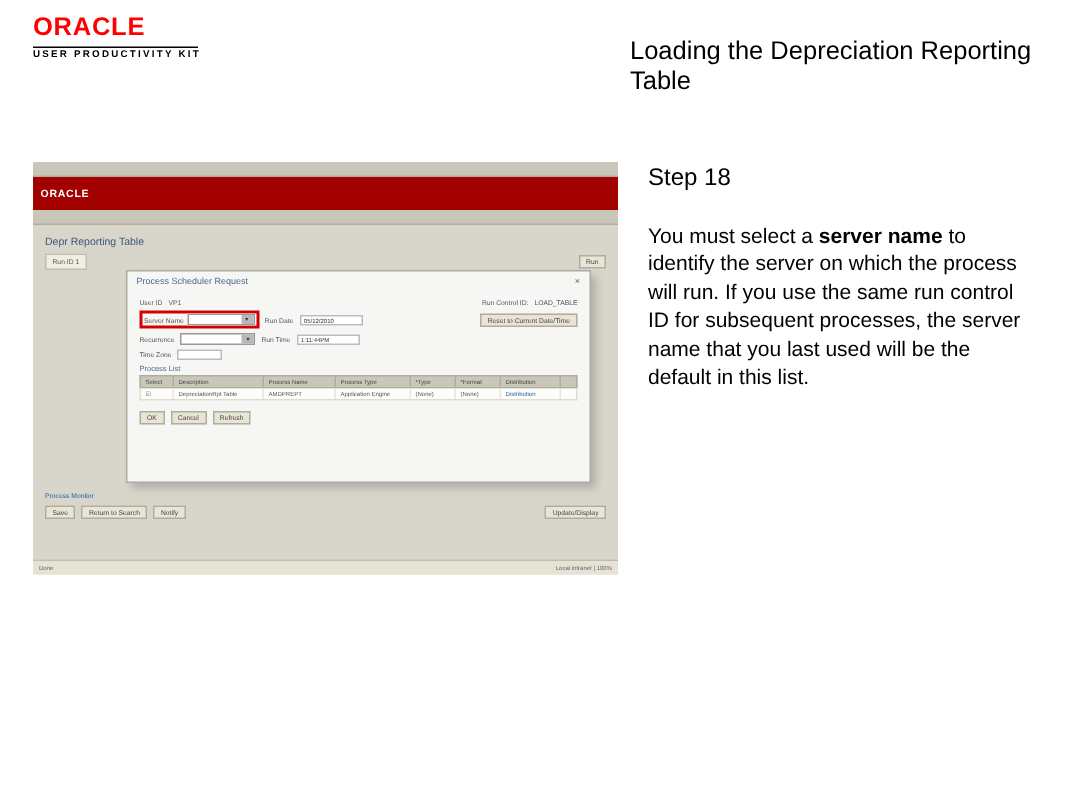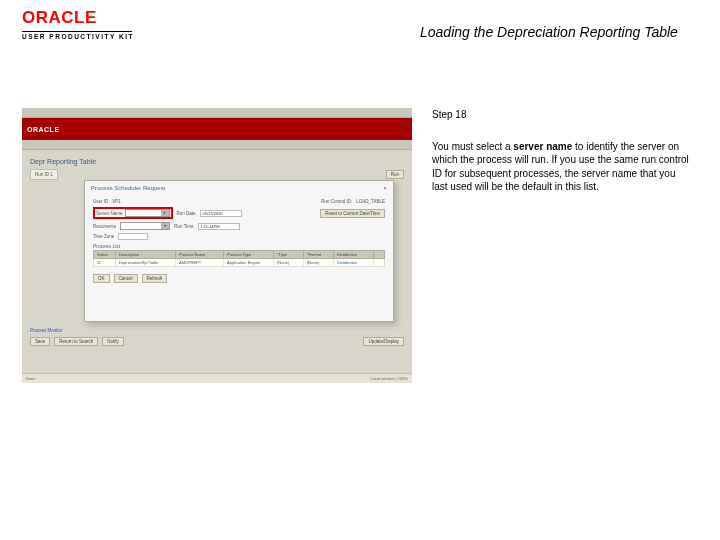--- a/index.html
+++ b/index.html
@@ -32,24 +32,23 @@
     .logo-line {
       height: 1px;
       background: #000;
       width: 110px;
       margin-top: 3px;
     }
     .title {
       position: absolute;
       top: 24px;
       left: 420px;
-      font-size: 14px;
+      font-size: 17px;
       color: #000;
       font-weight: normal;
-      font-style: italic;
     }
     .screenshot {
       position: absolute;
       top: 108px;
       left: 22px;
       width: 390px;
       height: 275px;
       background: #d8d5ca;
       font-size: 5px;
       color: #555;
@@ -248,26 +247,26 @@
     .right-panel {
       position: absolute;
       top: 108px;
       left: 432px;
       width: 260px;
       font-size: 13px;
       line-height: 1.35;
       color: #000;
     }
     .step-heading {
-      font-size: 10px;
+      font-size: 16px;
       font-weight: normal;
       margin-bottom: 18px;
     }
     .instruction-body {
-      font-size: 10px;
+      font-size: 14px;
       margin-bottom: 18px;
     }
     .click-line {
       font-size: 13px;
     }
   </style>
 </head>
 <body>
 
 <div class="logo-area">

